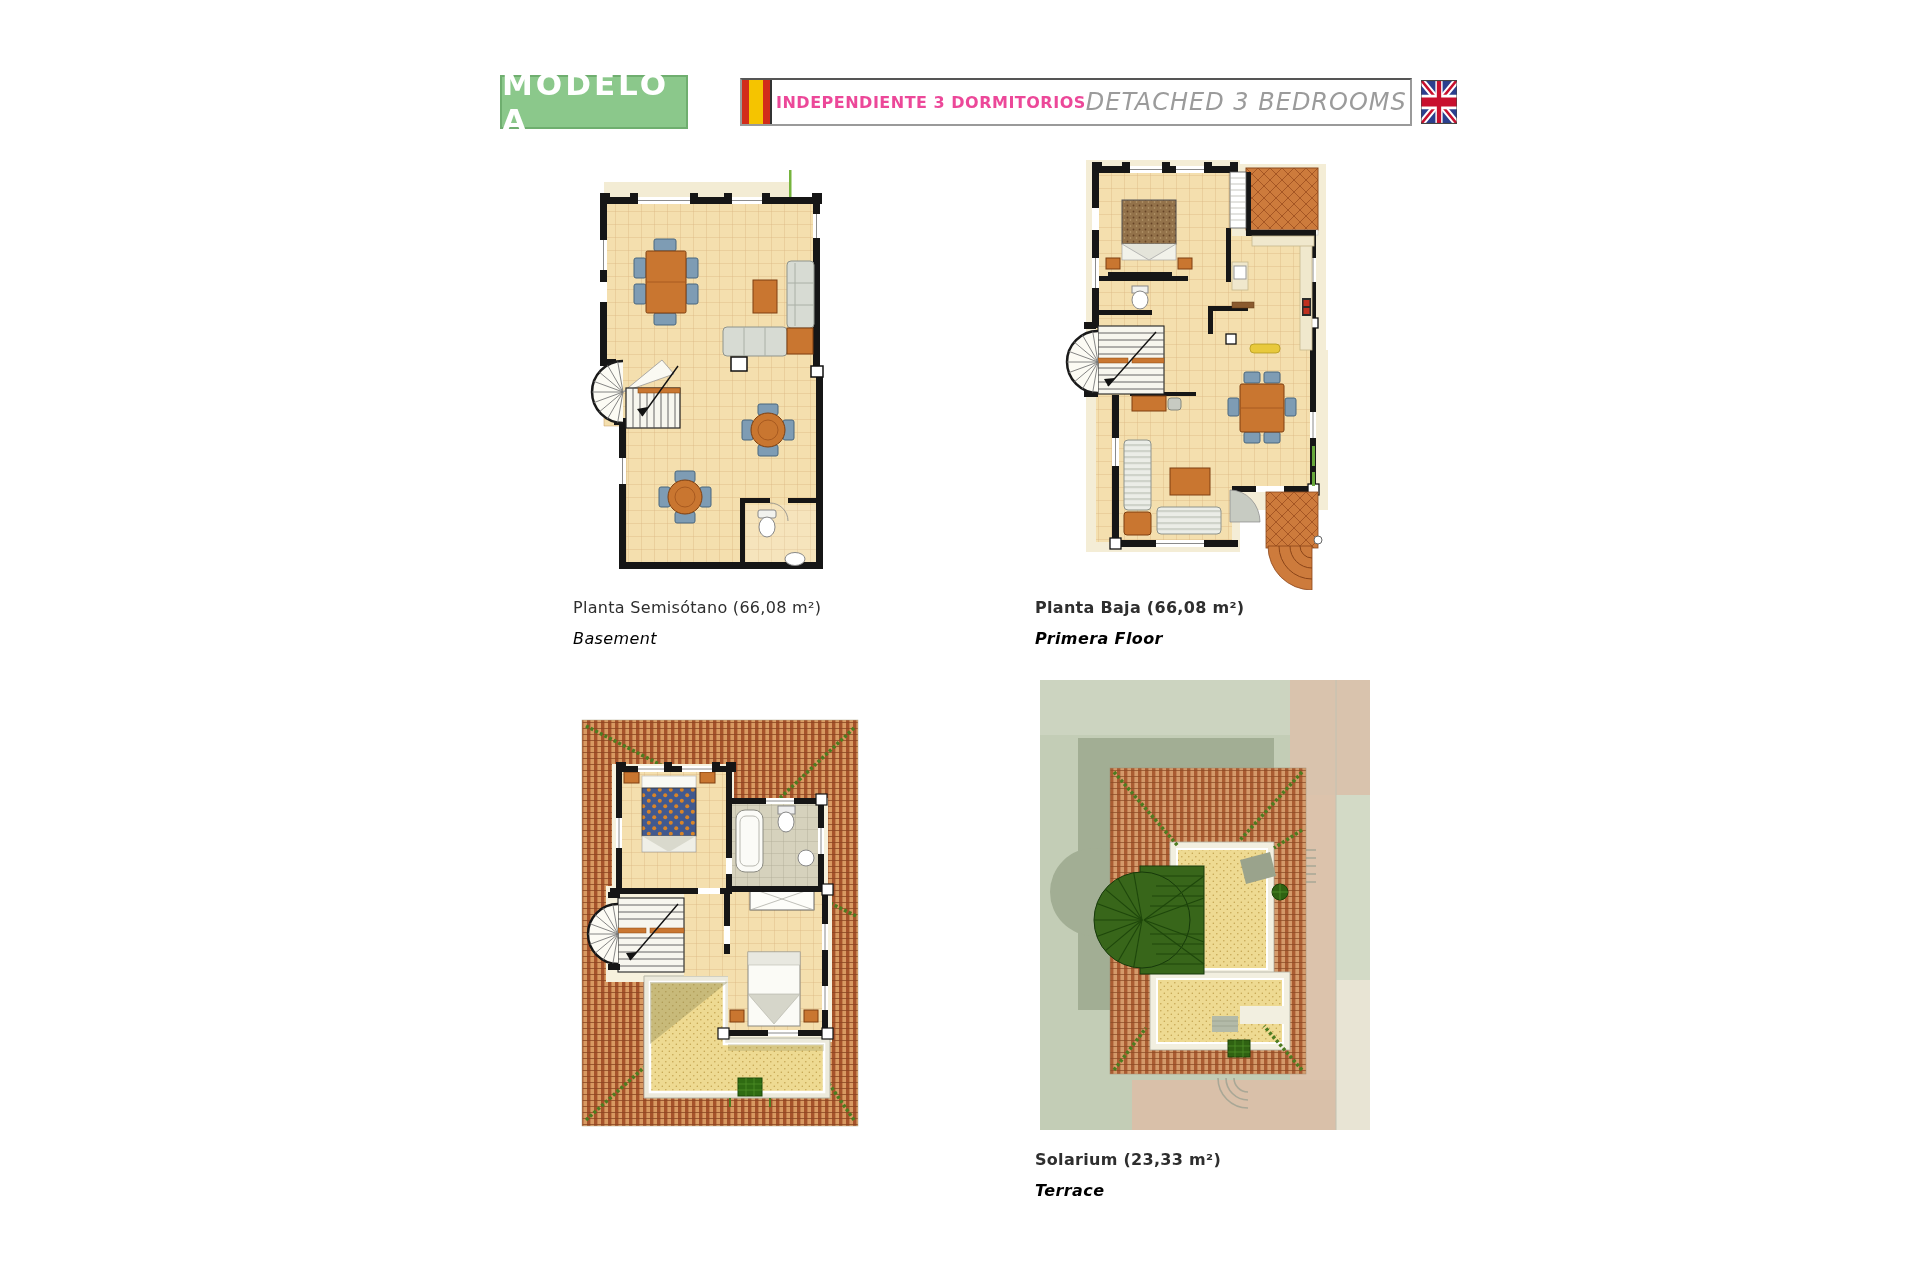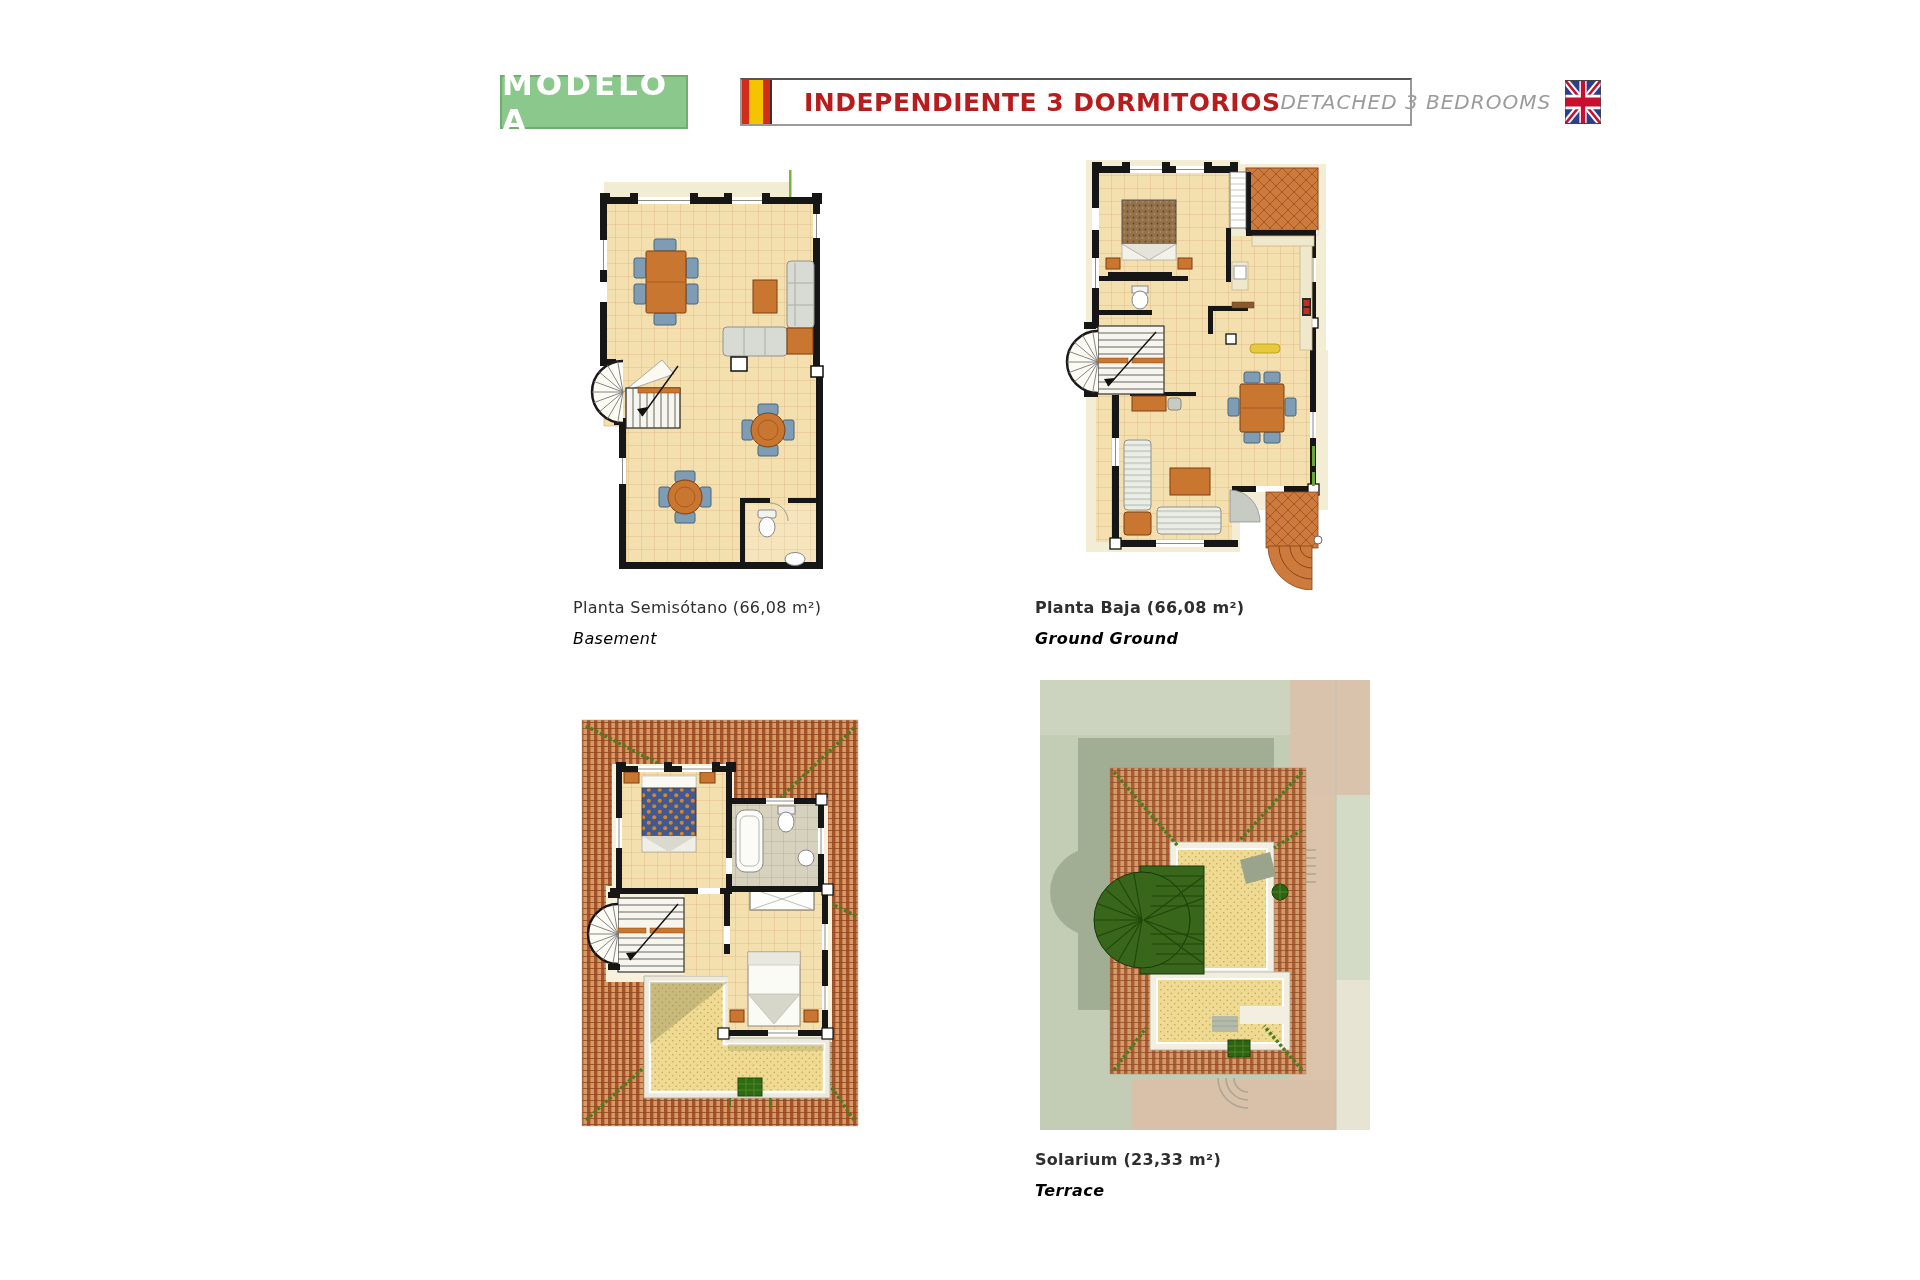--- a/index.html
+++ b/index.html
@@ -10,22 +10,22 @@
         background:#8bc88b;border:2px solid #6fae6f;box-sizing:border-box;
         display:flex;align-items:center;justify-content:center;}
   .model-badge span{color:#ffffff;font-size:31px;font-weight:bold;letter-spacing:3px;}
   .title-bar{position:absolute;left:740px;top:78px;width:672px;height:48px;box-sizing:border-box;
         background:#ffffff;border:2px solid #9a9a9a;border-top-color:#555;
         display:flex;align-items:center;}
   .flag-es{width:28px;height:44px;display:flex;flex-shrink:0;border-right:2px solid #333;}
   .flag-es i{display:block;height:100%;}
   .flag-es .r{width:25%;background:#d22c1a;}
   .flag-es .y{width:50%;background:#f5c400;}
-  .t-es{margin-left:32px;font-size:25px;font-weight:600;color:#b91c1c;letter-spacing:.5px;white-space:nowrap;}
-  .t-en{margin-left:auto;margin-right:14px;font-size:20px;font-style:italic;color:#9b9b9b;letter-spacing:1px;white-space:nowrap;}
+  .t-es{margin-left:4px;font-size:16px;font-weight:600;color:#ec4899;letter-spacing:.5px;white-space:nowrap;}
+  .t-en{margin-left:auto;margin-right:14px;font-size:24px;font-style:italic;color:#9b9b9b;letter-spacing:1px;white-space:nowrap;}
   .flag-uk{width:36px;height:44px;flex-shrink:0;}
   .flag-uk svg{display:block;width:100%;height:100%;}
   
   figure.plan{position:absolute;margin:0;}
   figure.plan svg{display:block;}
   .cap{position:absolute;white-space:nowrap;}
   .cap-t{display:block;font-size:16px;color:#2e2e2e;letter-spacing:.3px;}
   .cap-s{display:block;margin-top:12px;font-size:16px;font-style:italic;color:#000000;letter-spacing:.4px;}
   .p1{left:590px;top:160px;} .p1 .cap{left:-17px;top:438px;}
   .p2{left:1060px;top:150px;} .p2 .cap{left:-25px;top:448px;font-weight:bold;}
@@ -363,21 +363,21 @@
       <g>
         <rect x="206" y="342" width="52" height="56" fill="url(#b-diag)" stroke="#8a4a1e" stroke-width="0.8"></rect>
         <path d="M170,340A30,32 0 0 1 200,372L170,372Z" fill="#c7cbc2" stroke="#888" stroke-width="0.7"></path>
         <circle cx="258" cy="390" r="4" fill="#fff" stroke="#666"></circle>
         <path d="M252,396L208,396A44,44 0 0 0 252,440Z" fill="#cd7b3c" stroke="#8a4418" stroke-width="0.8"></path>
         <path d="M240,396A12,12 0 0 0 252,408M230,396A22,22 0 0 0 252,418M219,396A33,33 0 0 0 252,429" fill="none" stroke="#8a4418"></path>
       </g>
     </svg>
     <figcaption class="cap">
       <span class="cap-t">Planta Baja (66,08 m²)</span>
-      <span class="cap-s">Ground Ground</span>
+      <span class="cap-s">Primera Floor</span>
     </figcaption>
   </figure>
 
   <figure class="plan p3">
     <svg width="280" height="420" viewBox="0 0 280 420">
       <defs>
         <pattern id="c-tile" width="13" height="13" patternUnits="userSpaceOnUse">
           <rect width="13" height="13" fill="#f4dfae"></rect>
           <path d="M13,0V13M0,13H13" stroke="#d0a470" stroke-width="1" opacity="0.6"></path>
         </pattern>

